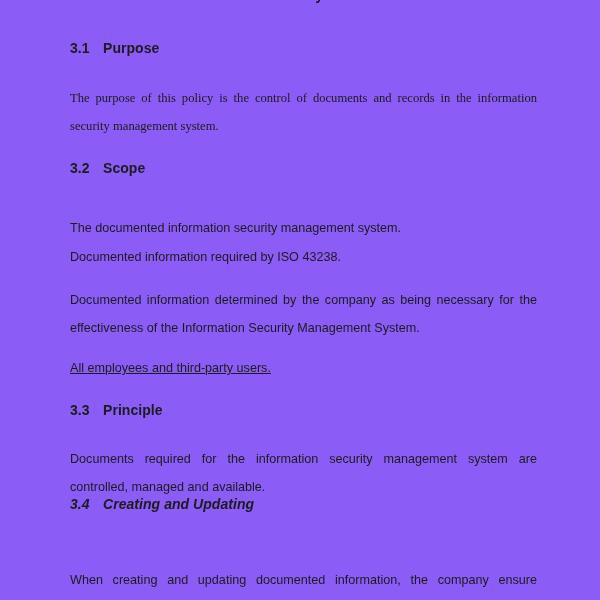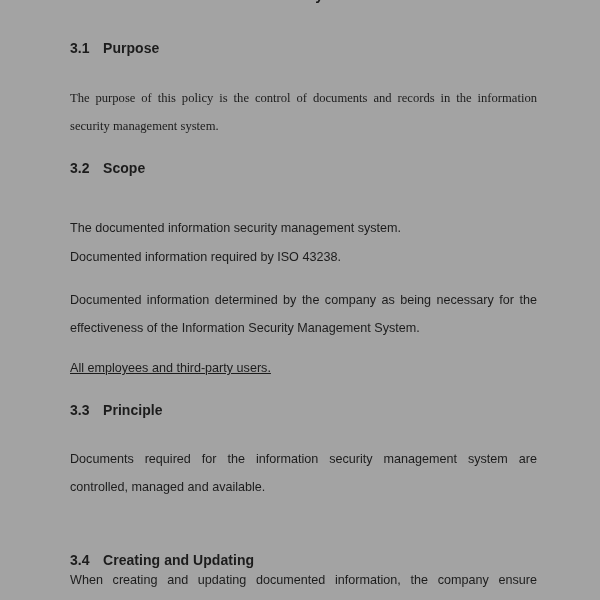--- a/index.html
+++ b/index.html
@@ -5,21 +5,21 @@
   html, body {
     margin: 0;
     padding: 0;
     background: #ffffff;
   }
 
   .page {
     position: relative;
     width: 600px;
     height: 600px;
-    background: #a3a3a3;
+    background: #8b5cf6;
     overflow: hidden;
     font-family: "Liberation Sans", sans-serif;
     color: #1c1c1c;
     -webkit-font-smoothing: antialiased;
   }
 
   
   .content {
     position: absolute;
     left: 70px;
@@ -85,21 +85,21 @@
 
   .pos-h31   { top: 40px;  }
   .pos-p31   { top: 84px; font-family: Liberation Serif, serif;  }
   .pos-h32   { top: 160px; }
   .pos-p32a  { top: 214px; }
   .pos-p32b  { top: 243px; }
   .pos-p32c  { top: 286px; }
   .pos-p32d  { top: 354px; text-decoration: underline; }
   .pos-h33   { top: 402px; }
   .pos-p33   { top: 445px; }
-  .pos-h34   { top: 552px; }
+  .pos-h34   { top: 496px; font-style: italic; }
   .pos-p34   { top: 566px; }
 </style>
 </head>
 <body>
 
 <div class="page">
   <div class="content">
 
     <div class="h-top">
       <span class="num">3</span><span>Documents and Records Policy</span>

